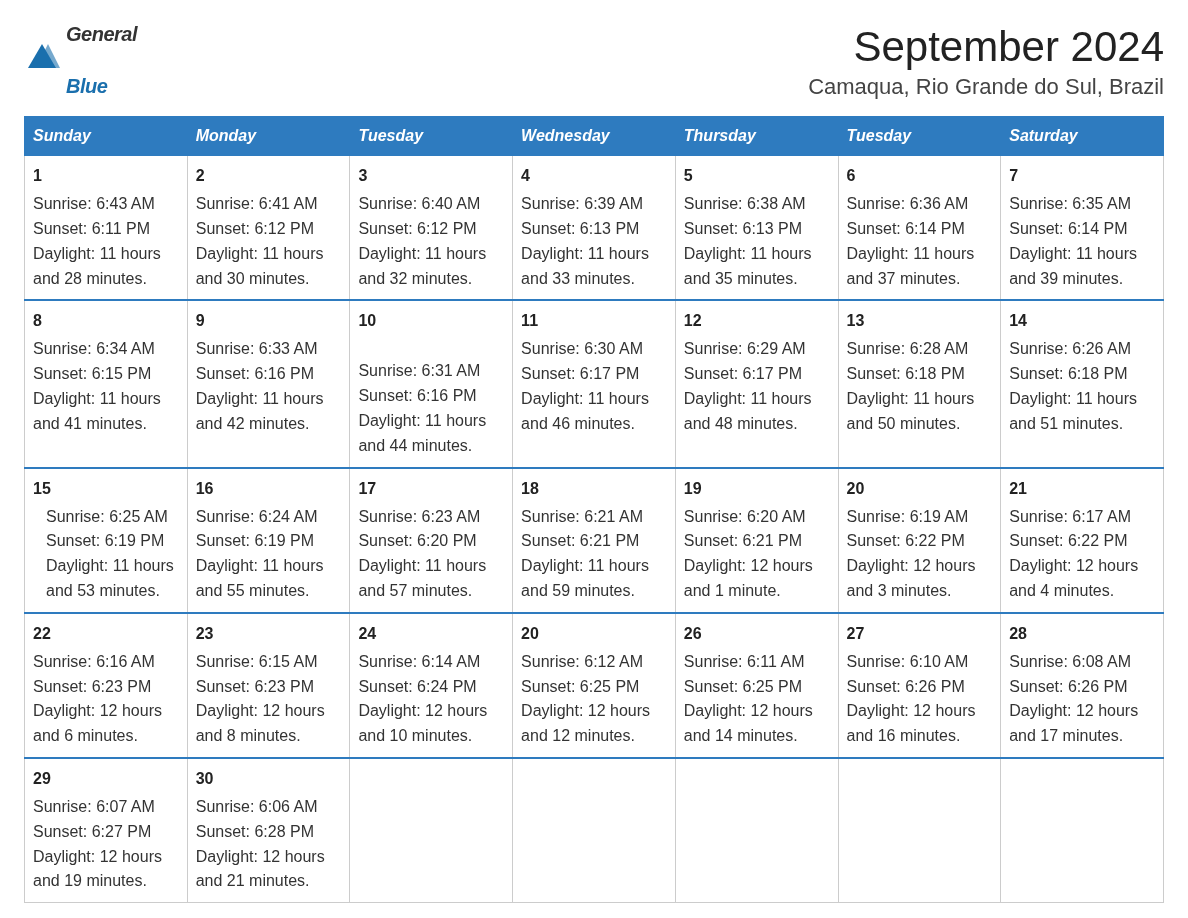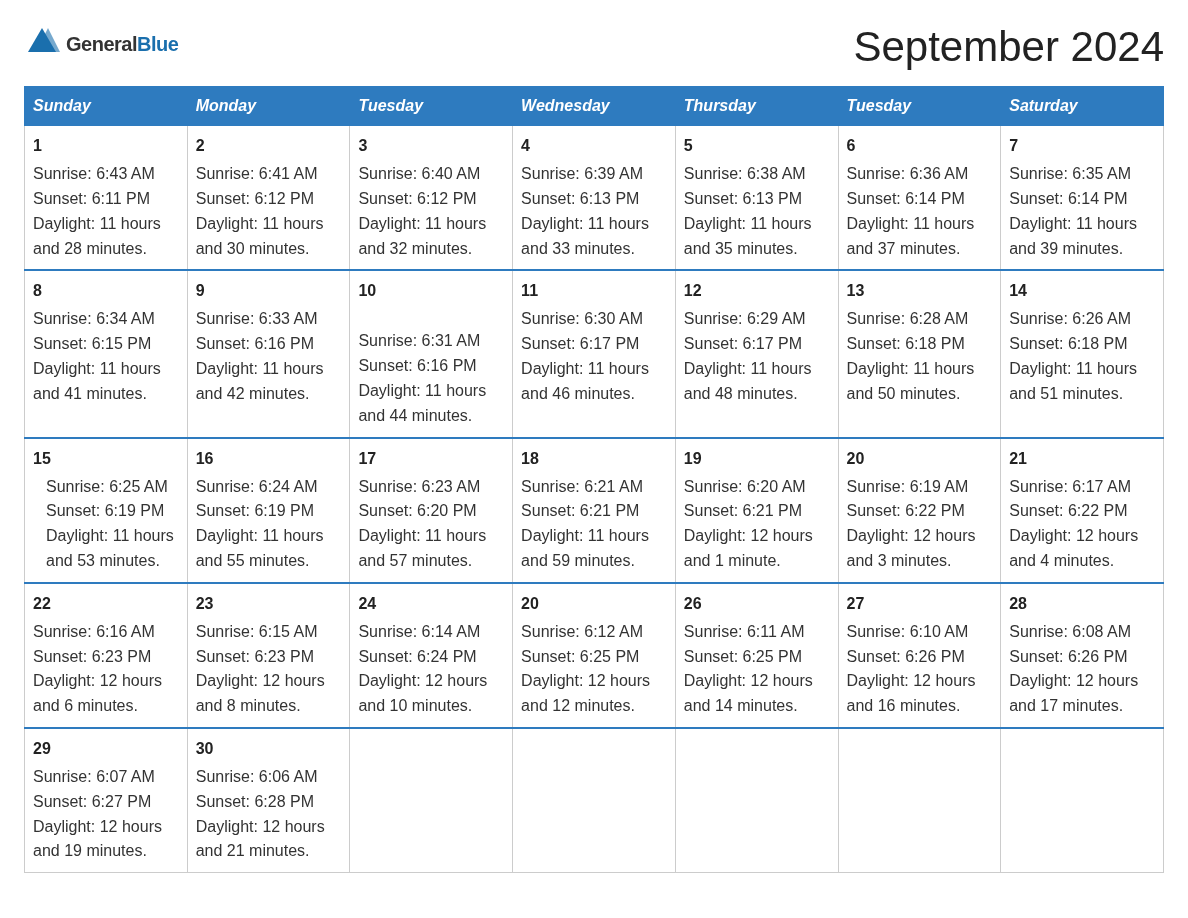--- a/index.html
+++ b/index.html
@@ -71,54 +71,57 @@
     }
     .empty-cell {
       background: #ffffff;
     }
     .logo-wrapper {
       display: flex;
       align-items: center;
     }
     .logo-text-wrapper {
       display: flex;
-      flex-direction: row;
+      flex-direction: column;
       line-height: 1;
+      font-style: italic;
     }
     .logo-gen {
       font-size: 20px;
       font-weight: bold;
       color: #333333;
       letter-spacing: -0.5px;
     }
     .logo-blue {
       font-size: 20px;
       font-weight: bold;
       color: #1a6fad;
       letter-spacing: -0.5px;
+      margin-top: 32px;
     }
   </style>
 </head>
 <body>
 
 <div class="header-area">
   <div class="logo-wrapper">
     <div style="margin-right:6px;">
       <svg width="36" height="36" viewBox="0 0 36 36">
         <polygon points="18,4 32,28 4,28" fill="#1a6fad"></polygon>
         <polygon points="24,4 36,28 12,28" fill="#1a6fad" opacity="0.6"></polygon>
       </svg>
     </div>
     <div class="logo-text-wrapper">
       <span class="logo-gen">General</span>
       <span class="logo-blue">Blue</span>
     </div>
   </div>
   <div class="title-area">
     <div class="calendar-title">September 2024</div>
+    <div class="calendar-subtitle">Camaqua, Rio Grande do Sul, Brazil</div>
   </div>
 </div>
 
 <table class="calendar-table">
   <thead>
     <tr>
     <th>Sunday</th>
         <th>Monday</th>
         <th>Tuesday</th>
         <th>Wednesday</th>

